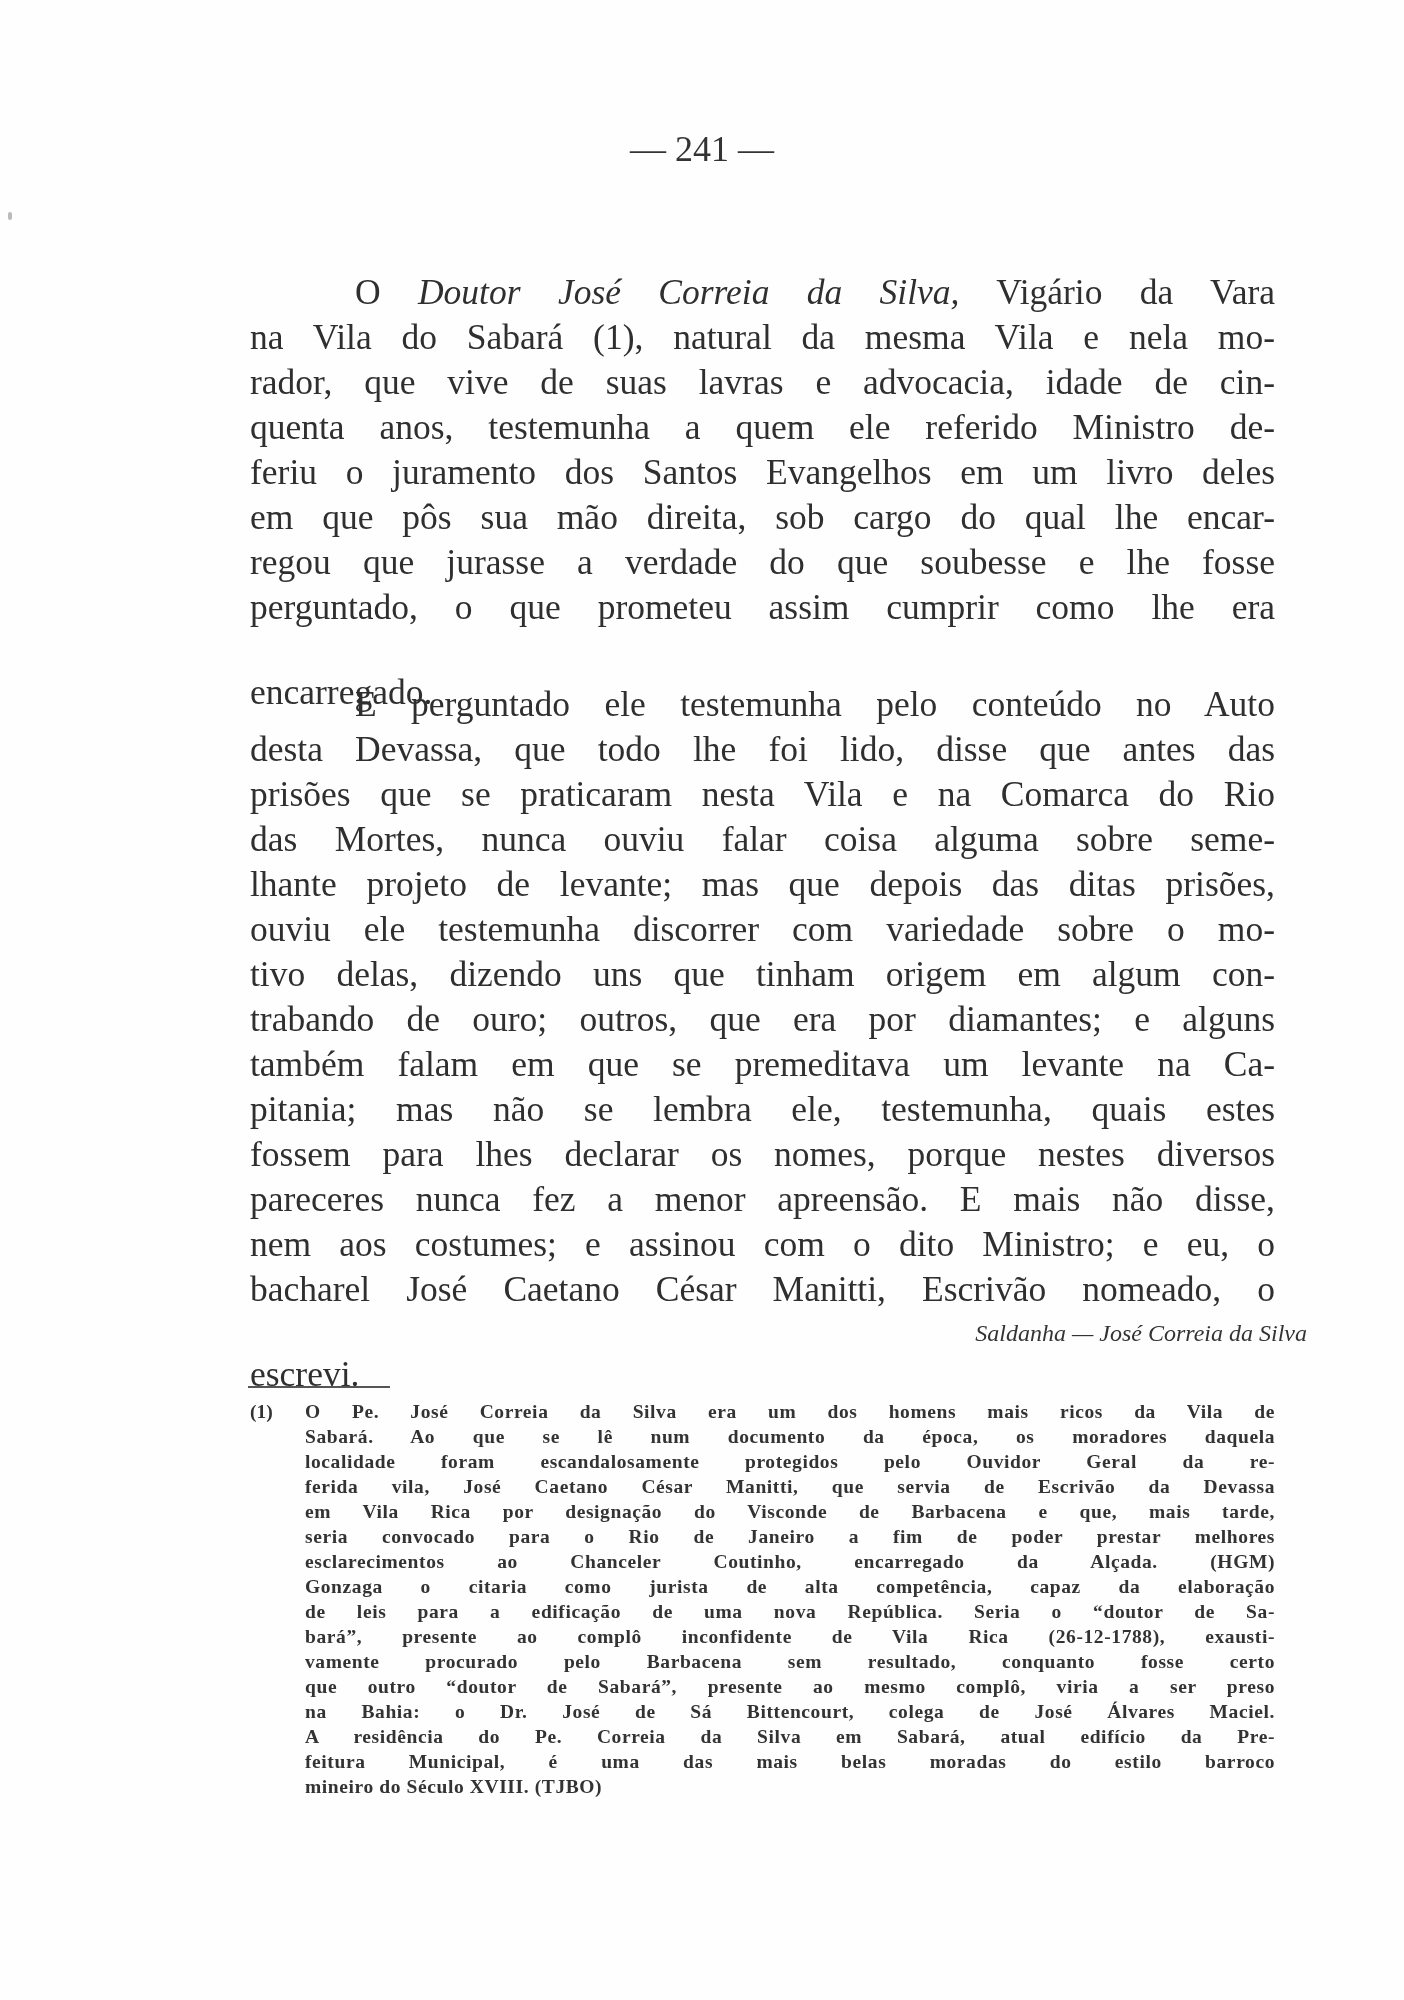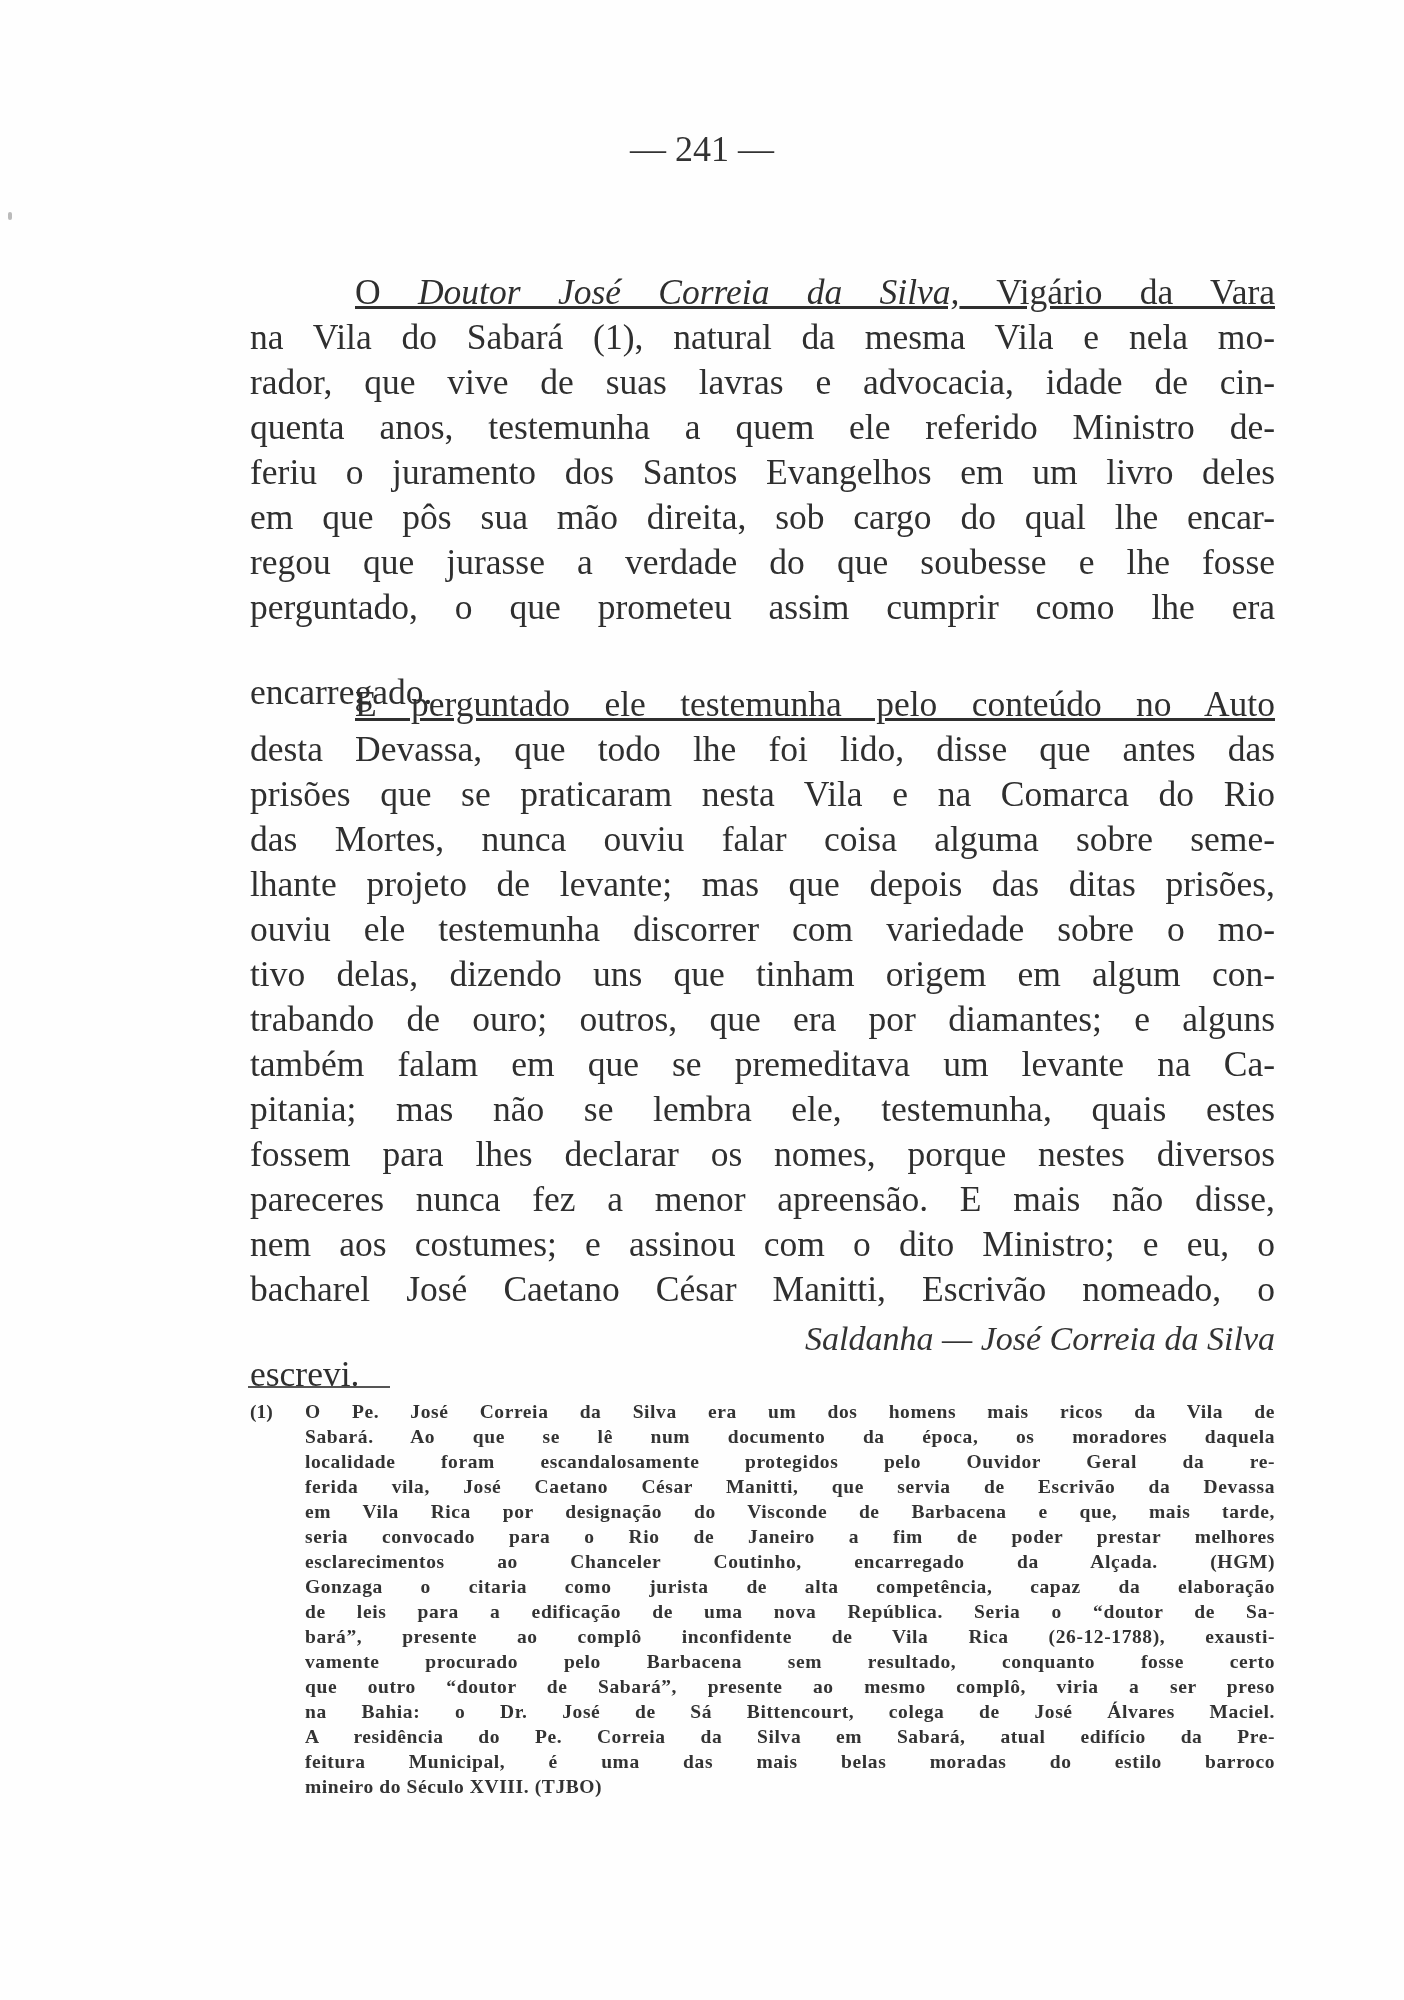--- a/index.html
+++ b/index.html
@@ -2,23 +2,23 @@
 <html><head>
 <meta charset="utf-8">
 <style>
   html, body { margin: 0; padding: 0; background: #ffffff; }
   body { width: 1404px; height: 2000px; position: relative; overflow: hidden; color: #2a2a2a; }
   .page { position: absolute; left: 0; top: 0; width: 1404px; height: 2000px; background: #fefefe; }
   .page-number { position: absolute; top: 128px; left: 0; width: 1404px; text-align: center; font-size: 36px; font-family: "Liberation Serif", serif; color: #333; }
   .heading { position: absolute; top: 200px; left: 0; width: 1404px; text-align: center; font-size: 38px; font-style: italic; font-family: "Liberation Serif", serif; color: #333; padding-left: 45px; box-sizing: border-box; }
   .body-line { position: absolute; left: 250px; width: 1025px; font-family: "Liberation Serif", serif; font-size: 35.5px; line-height: 44px; white-space: nowrap; text-align: justify; text-align-last: justify; color: #2f2f2f; }
   .body-line.last { text-align-last: left; margin-top: 40px; }
-  .body-line.indent { left: 355px; width: 920px; text-decoration: underline; }
+  .body-line.indent { left: 355px; width: 920px; }
   .ital { font-style: italic; }
-  .signature { position: absolute; left: 600px; width: 675px; top: 1310px; text-align: right; font-family: "Liberation Serif", serif; font-style: italic; font-size: 34px; color: #333; }
+  .signature { position: absolute; left: 632px; width: 675px; top: 1310px; text-align: right; font-family: "Liberation Serif", serif; font-style: italic; font-size: 24px; color: #333; }
   .fn-rule { position: absolute; left: 248px; top: 1386px; width: 142px; height: 2px; background: #555; }
   .fn-line { position: absolute; left: 305px; width: 970px; font-family: "Liberation Serif", serif; font-weight: bold; font-size: 19.5px; line-height: 24.2px; white-space: nowrap; text-align: justify; text-align-last: justify; color: #333; letter-spacing: 0.6px; }
   .fn-line.last { text-align-last: left; }
   .fn-marker { position: absolute; left: 250px; font-family: "Liberation Serif", serif; font-weight: bold; font-size: 19.5px; line-height: 24.2px; color: #333; }
   .edge-mark { position: absolute; left: 8px; top: 212px; width: 4px; height: 8px; background: #bbb; border-radius: 2px; }
 </style>
 </head>
 <body>
 
 <div class="page">

